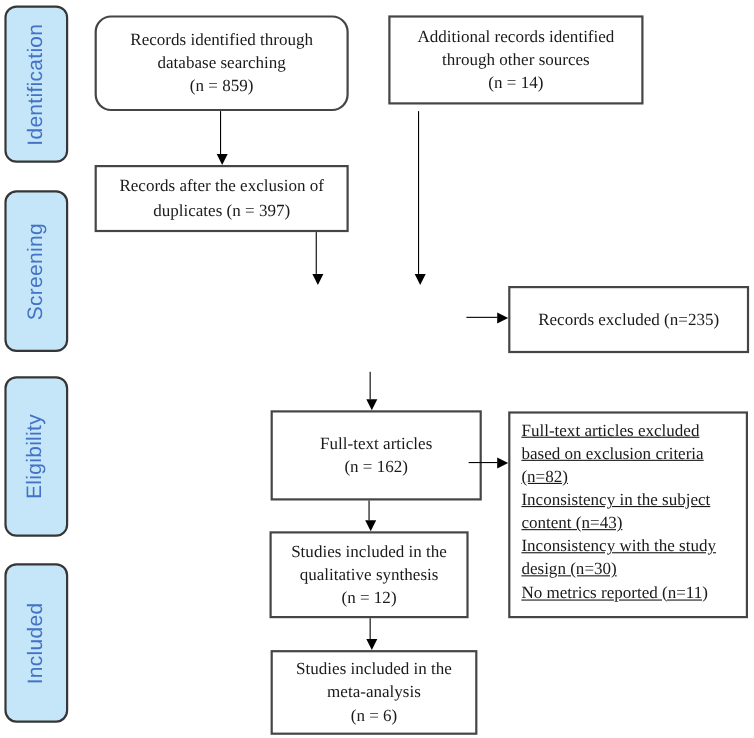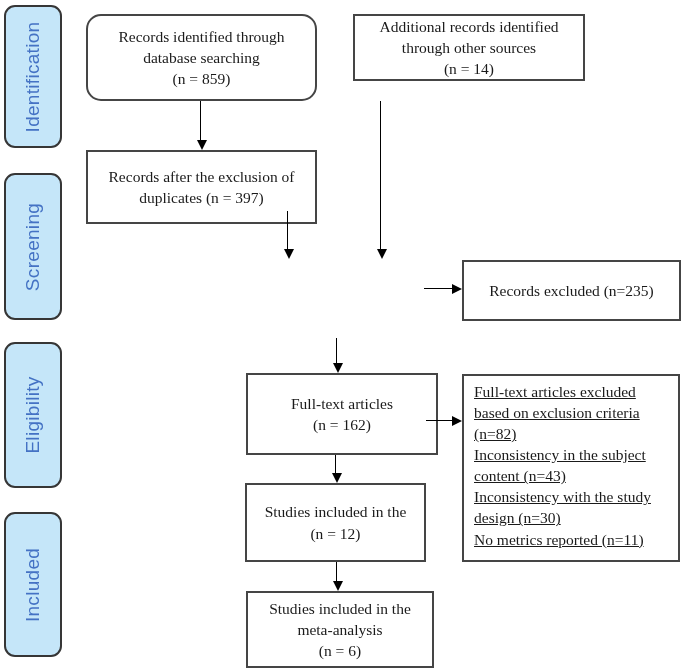--- a/index.html
+++ b/index.html
@@ -103,27 +103,27 @@
   <div class="stage" style="top:512px; height:145px;">
     <span class="vtext">Included</span>
   </div>
 
   <div class="fbox" style="left:86px; top:14px; width:231px; height:87px;border-radius:15px;">
     <div>Records identified through</div>
     <div>database searching</div>
     <div>(n = 859)</div>
   </div>
 
-  <div class="fbox" style="left:353px; top:14px; width:232px; height:67px;">
+  <div class="fbox" style="left:353px; top:14px; width:232px; height:81px;">
     <div>Additional records identified</div>
     <div>through other sources</div>
     <div>(n = 14)</div>
   </div>
 
-  <div class="fbox" style="left:86px; top:150px; width:231px; height:74px;">
+  <div class="fbox" style="left:86px; top:150px; width:231px; height:61px;">
     <div>Records after the exclusion of</div>
     <div>duplicates (n = 397)</div>
   </div>
 
 
   <div class="fbox" style="left:462px; top:260px; width:219px; height:61px;">
     <div>Records excluded (n=235)</div>
   </div>
 
   <div class="fbox" style="left:246px; top:373px; width:192px; height:82px;">
@@ -133,20 +133,21 @@
 
   <div class="fbox left-align" style="left:462px; top:374px; width:218px; height:188px;text-decoration:underline;">
     <div>Full-text articles excluded based on exclusion criteria (n=82)</div>
     <div>Inconsistency in the subject content (n=43)</div>
     <div>Inconsistency with the study design (n=30)</div>
     <div>No metrics reported (n=11)</div>
   </div>
 
   <div class="fbox" style="left:245px; top:483px; width:181px; height:79px;">
     <div>Studies included in the</div>
+    <div>qualitative synthesis</div>
     <div>(n = 12)</div>
   </div>
 
   <div class="fbox" style="left:246px; top:591px; width:188px; height:77px;">
     <div>Studies included in the</div>
     <div>meta-analysis</div>
     <div>(n = 6)</div>
   </div>
 
   <div class="arrow-v" style="left:200px; top:101px; height:39px;"></div>

